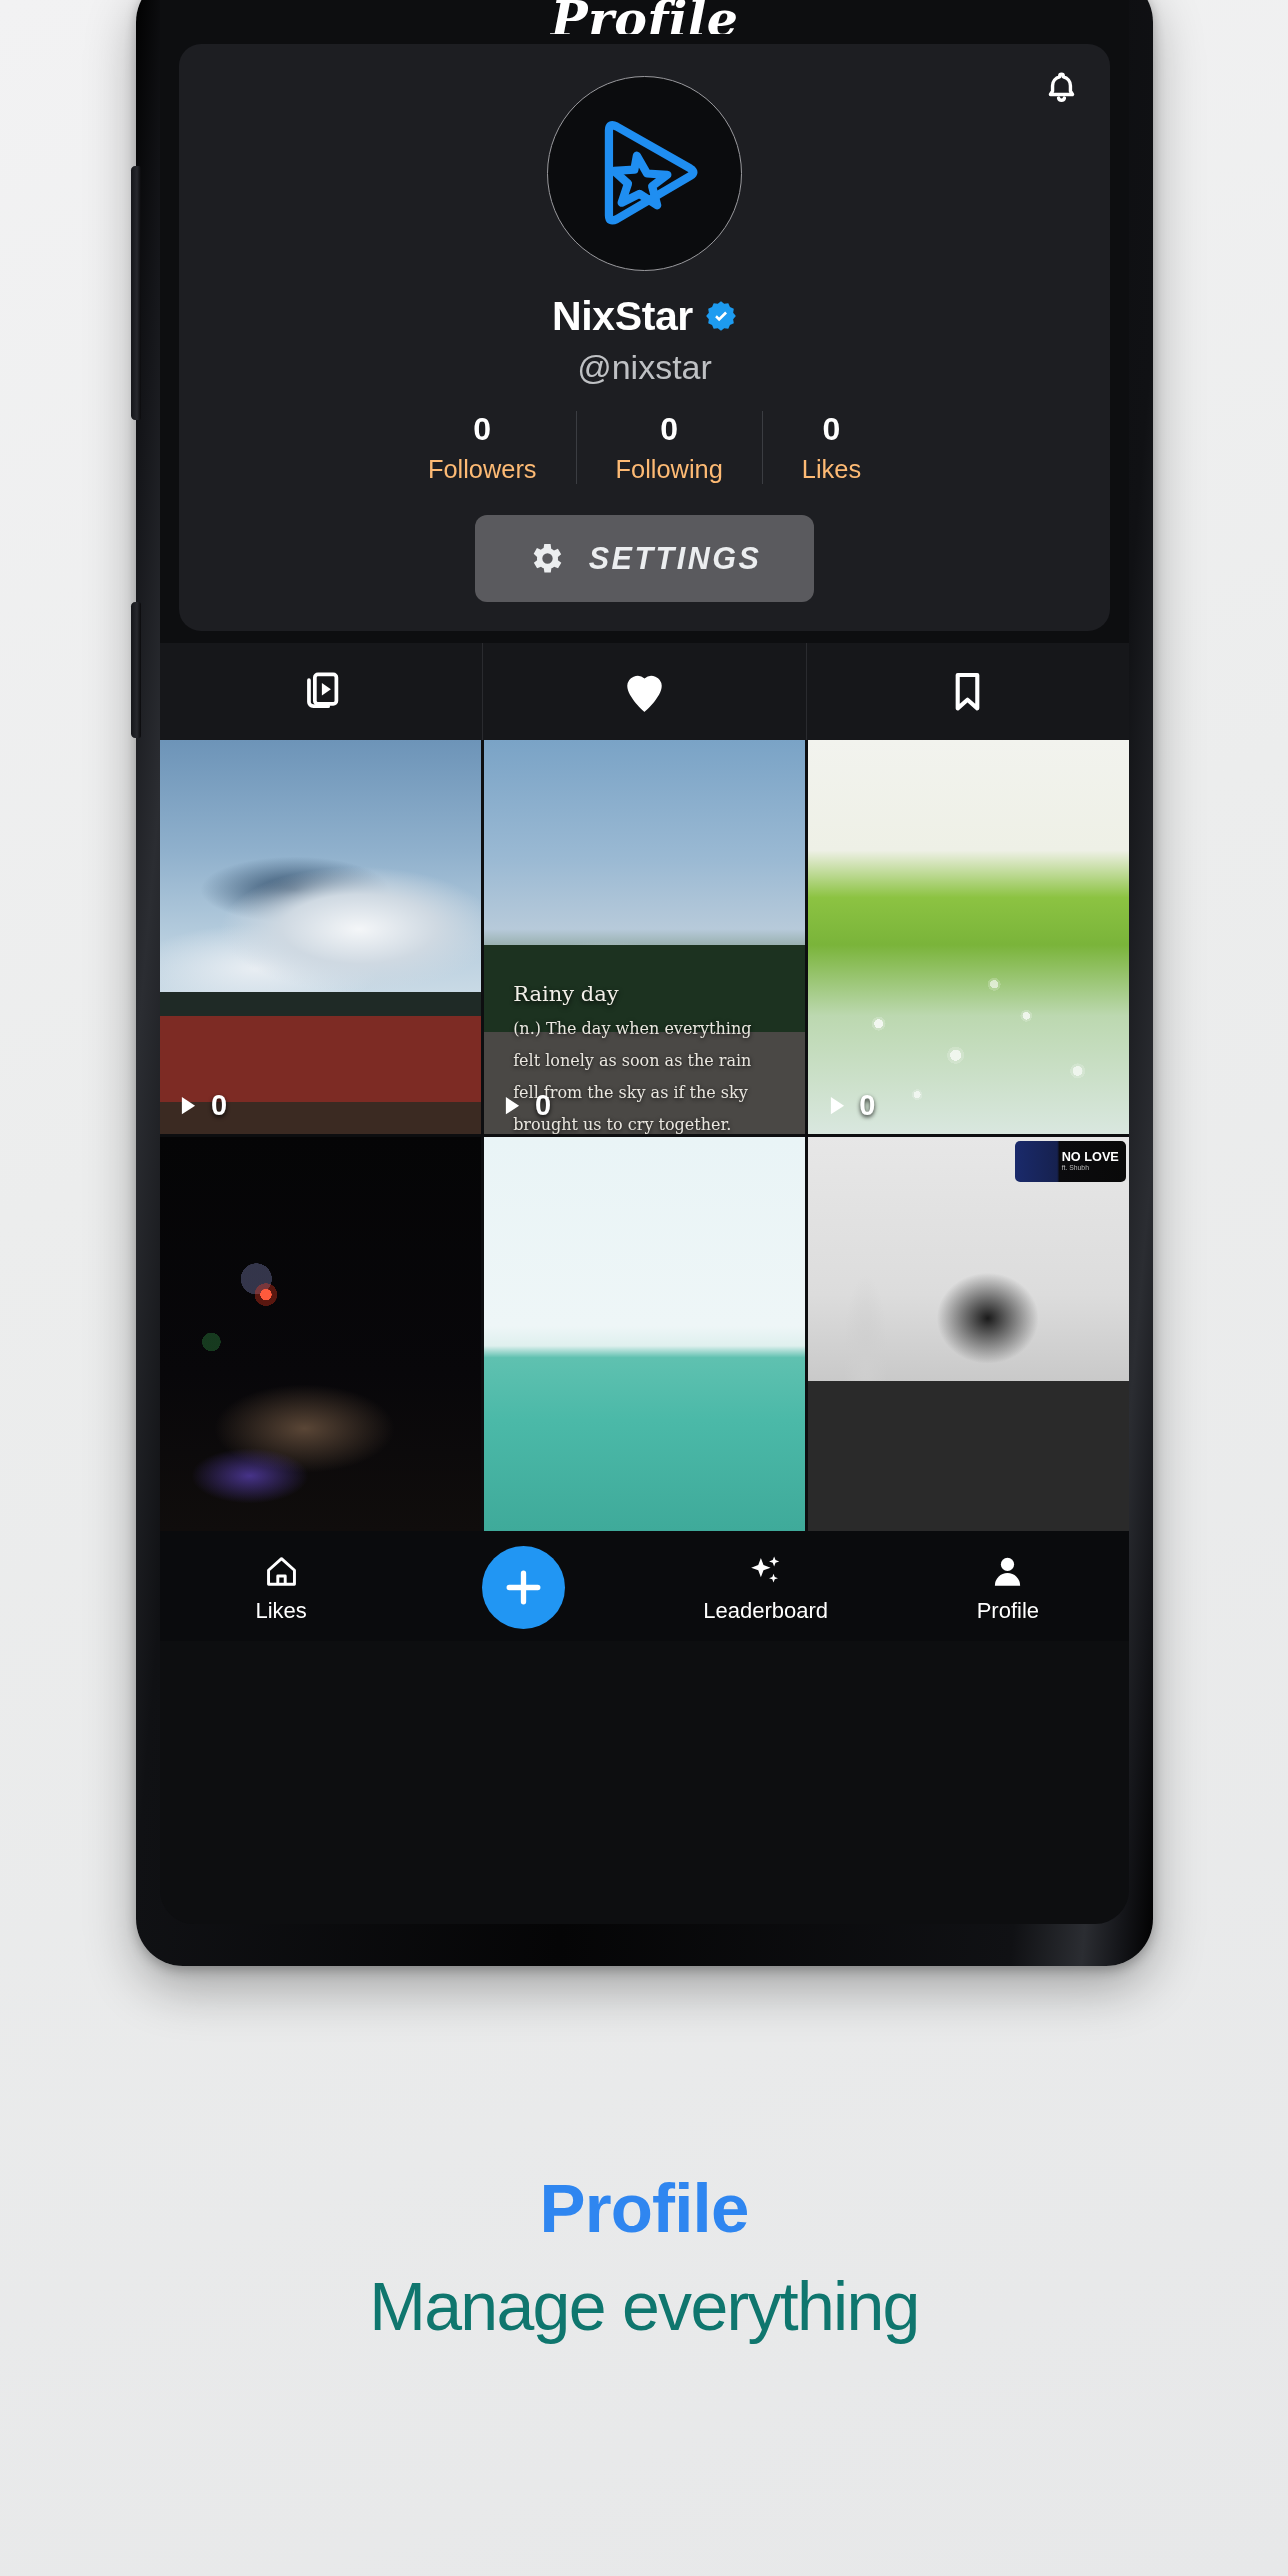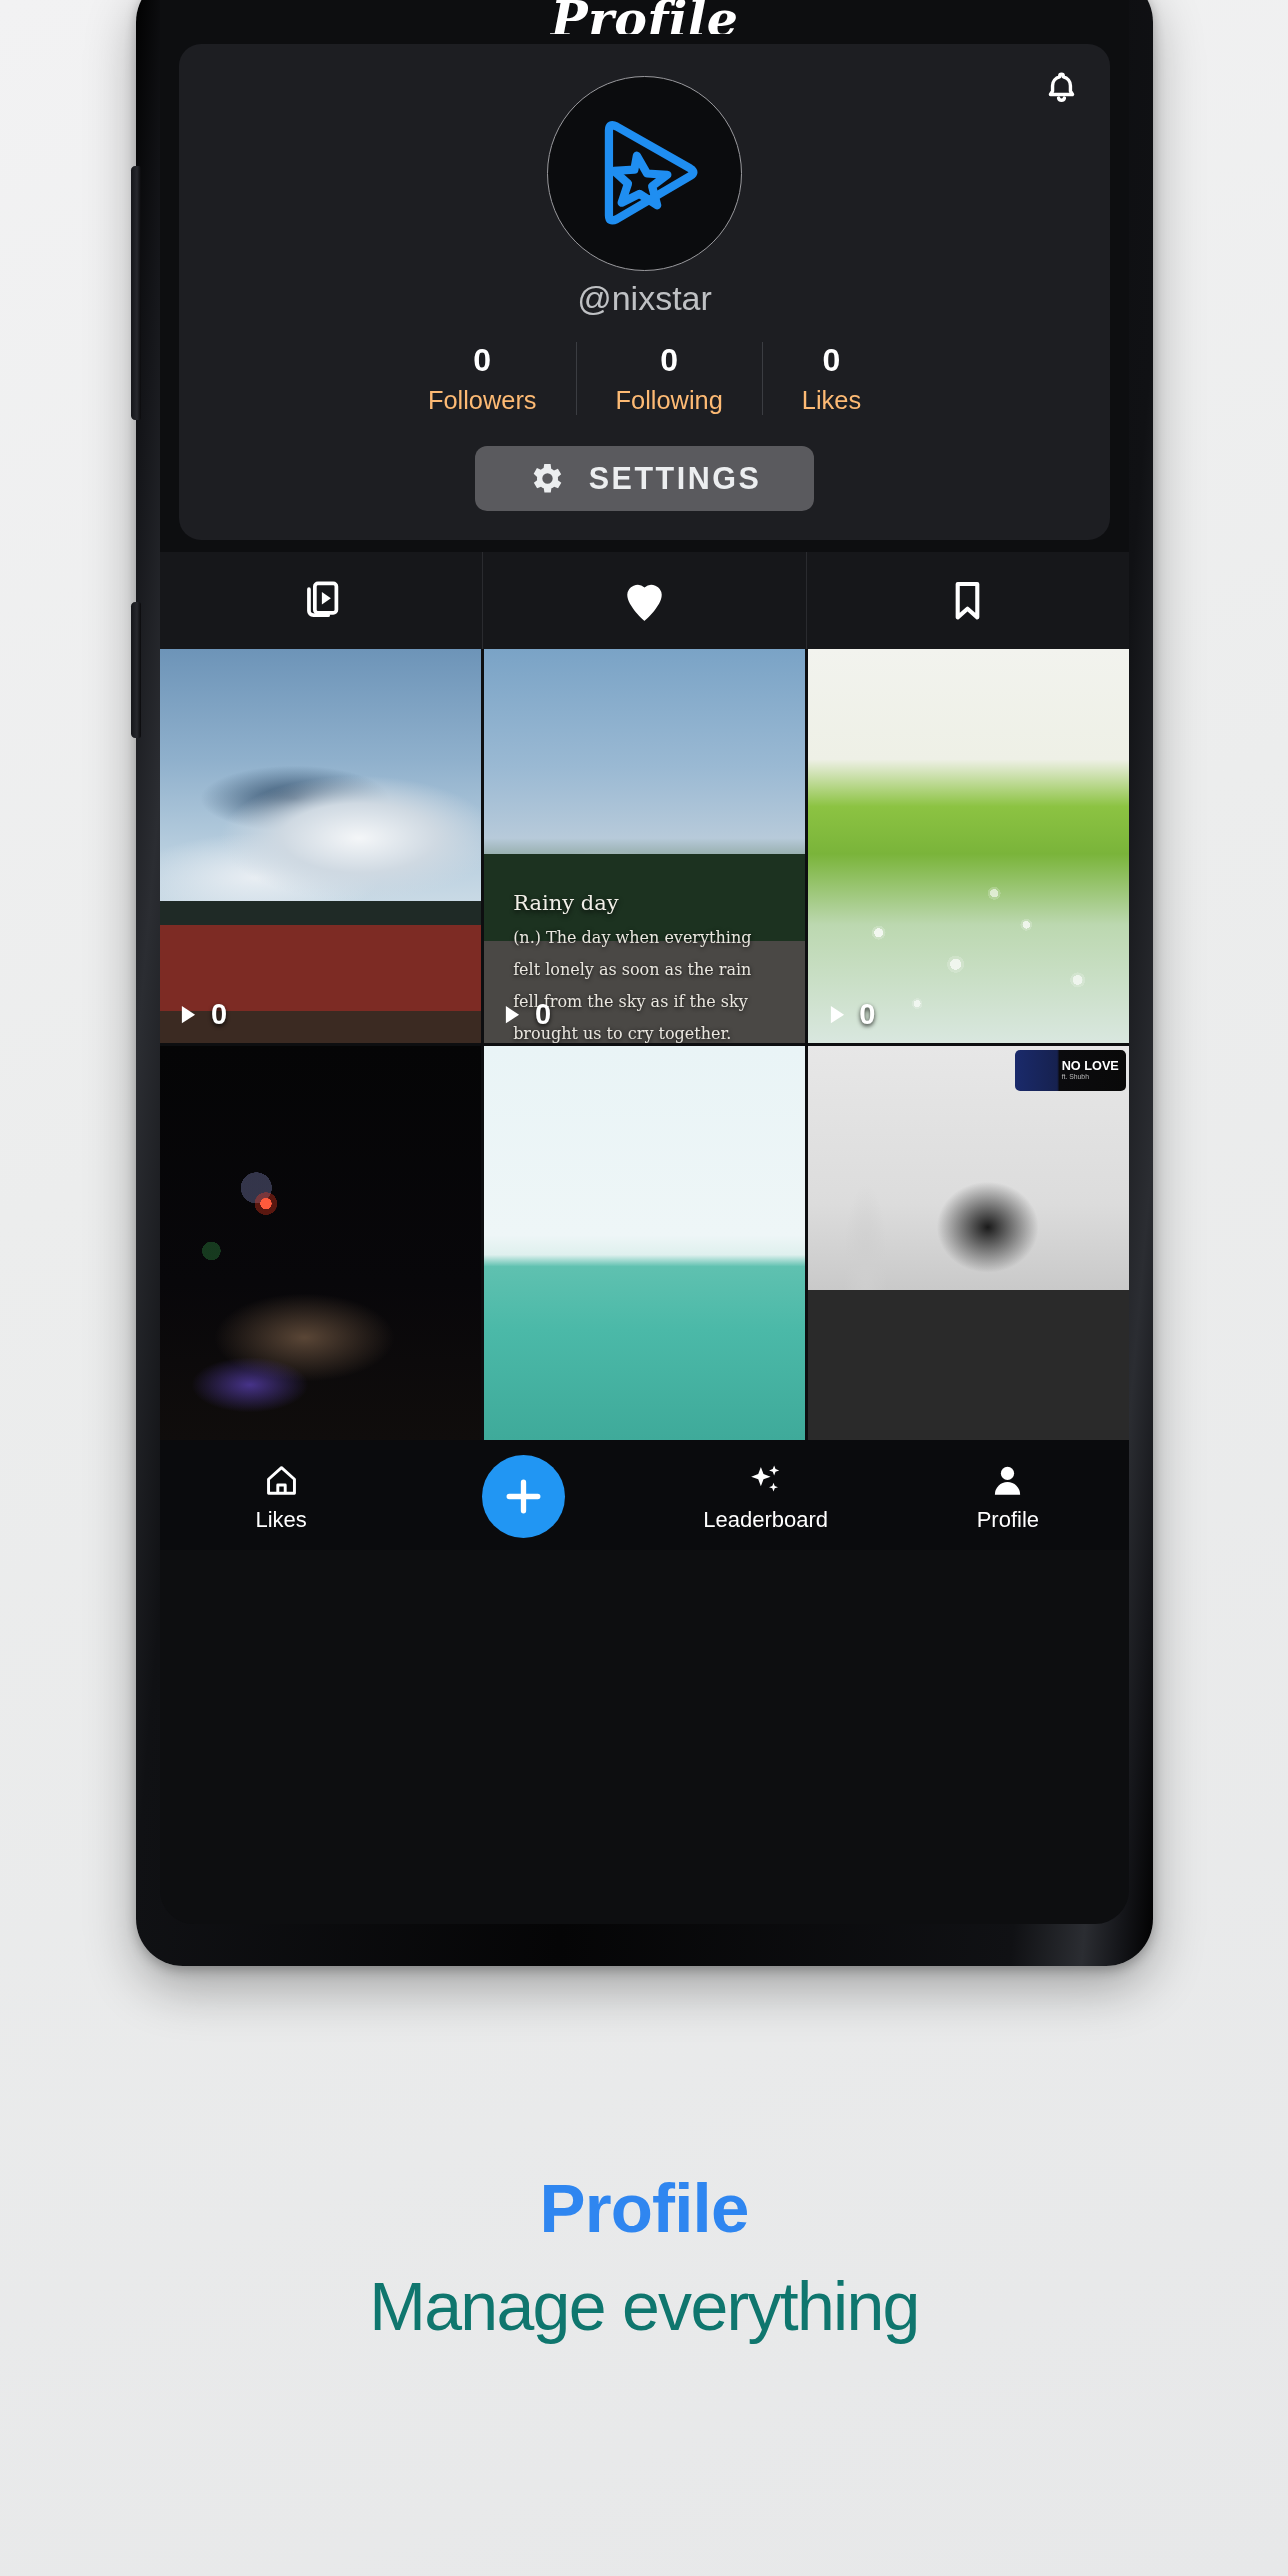--- a/index.html
+++ b/index.html
@@ -99,25 +99,26 @@
     margin-top:24px;
     display:flex; justify-content:center; align-items:stretch;
   }
   .stat { padding:0 39px; }
   .stat + .stat { border-left:0.8px solid #3b3d42; }
   .stat-val { font-size:32px; font-weight:700; color:#fff; }
   .stat-lbl { margin-top:6.8px; font-size:25.4px; color:#fdba74; }
 
   #settings-btn {
     margin:30.5px auto 0 auto;
-    width:339px; height:65px;
+    width:339px; height:87px;
     background:#5a5a5e;
     border-radius:12px;
     display:flex; align-items:center; justify-content:center; gap:22px;
     cursor:pointer;
+    font-style:italic;
   }
   #settings-btn svg { width:39px; height:39px; }
   #settings-label {
     font-size:30.5px; font-weight:600; color:#eceef0; letter-spacing:2.5px;
   }
 
   
   #tabstrip {
     margin-top:12px;
     height:97px;
@@ -275,20 +276,27 @@
         </svg>
       </div>
 
       <div id="avatar">
         <svg viewBox="0 0 100 100" fill="none" stroke="#1f8ef1" stroke-width="6.5" stroke-linejoin="round" stroke-linecap="round">
           <path d="M22 16 Q22 10 28 13 L86 46 Q91 49 86 52 L28 86 Q22 89 22 83 Z"></path>
           <path d="M44 36 L52 50 L68 51 L56 60 L60 75 L46 66 L32 73 L37 58 L26 48 L42 47 Z"></path>
         </svg>
       </div>
 
+      <div id="name-row">
+        <span id="display-name">NixStar</span>
+        <svg id="verified" viewBox="0 0 24 24">
+          <path fill="#1d9bf0" d="M12 1.4l2.5 2.1 3.2-.5 1.3 3 3 1.3-.5 3.2L23.6 13l-2.1 2.5.5 3.2-3 1.3-1.3 3-3.2-.5L12 24.6l-2.5-2.1-3.2.5-1.3-3-3-1.3.5-3.2L.4 13l2.1-2.5-.5-3.2 3-1.3 1.3-3 3.2.5z" transform="scale(.96) translate(.5 -.5)"></path>
+          <path fill="#fff" d="M10.6 15.9l-3-3 1.3-1.4 1.7 1.7 4.5-4.5 1.4 1.4z"></path>
+        </svg>
+      </div>
 
       <div id="handle">@nixstar</div>
 
       <div id="stats">
         <div class="stat">
           <div class="stat-val">0</div>
           <div class="stat-lbl">Followers</div>
         </div>
         <div class="stat">
           <div class="stat-val">0</div>

